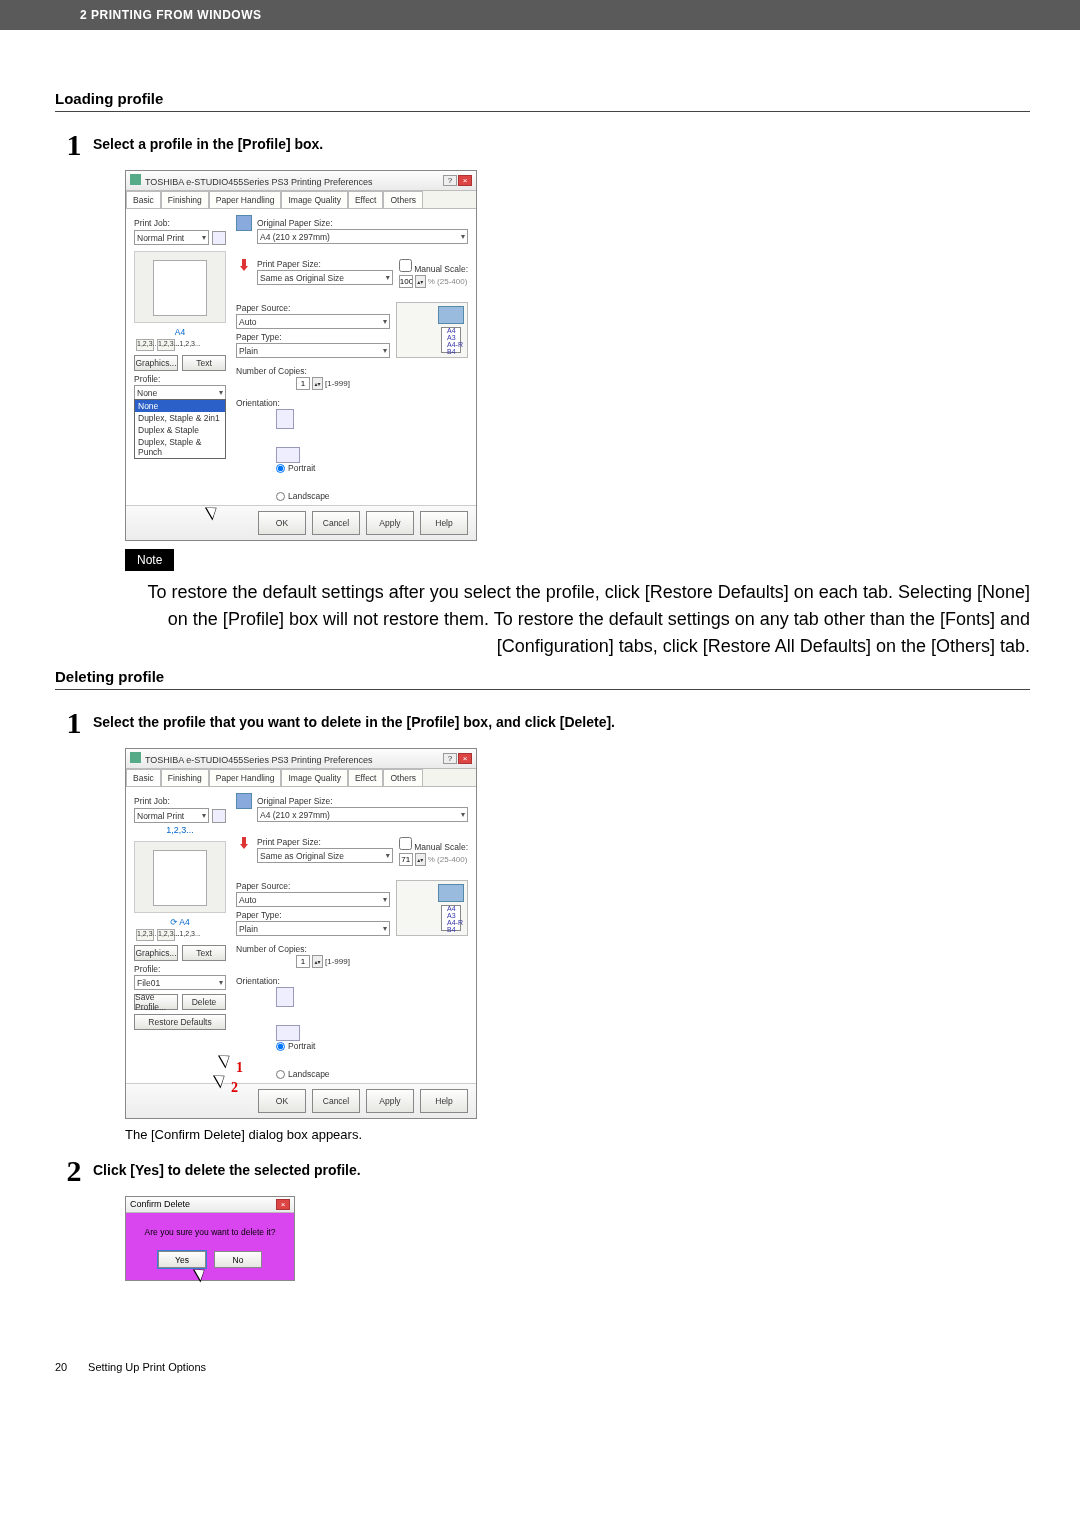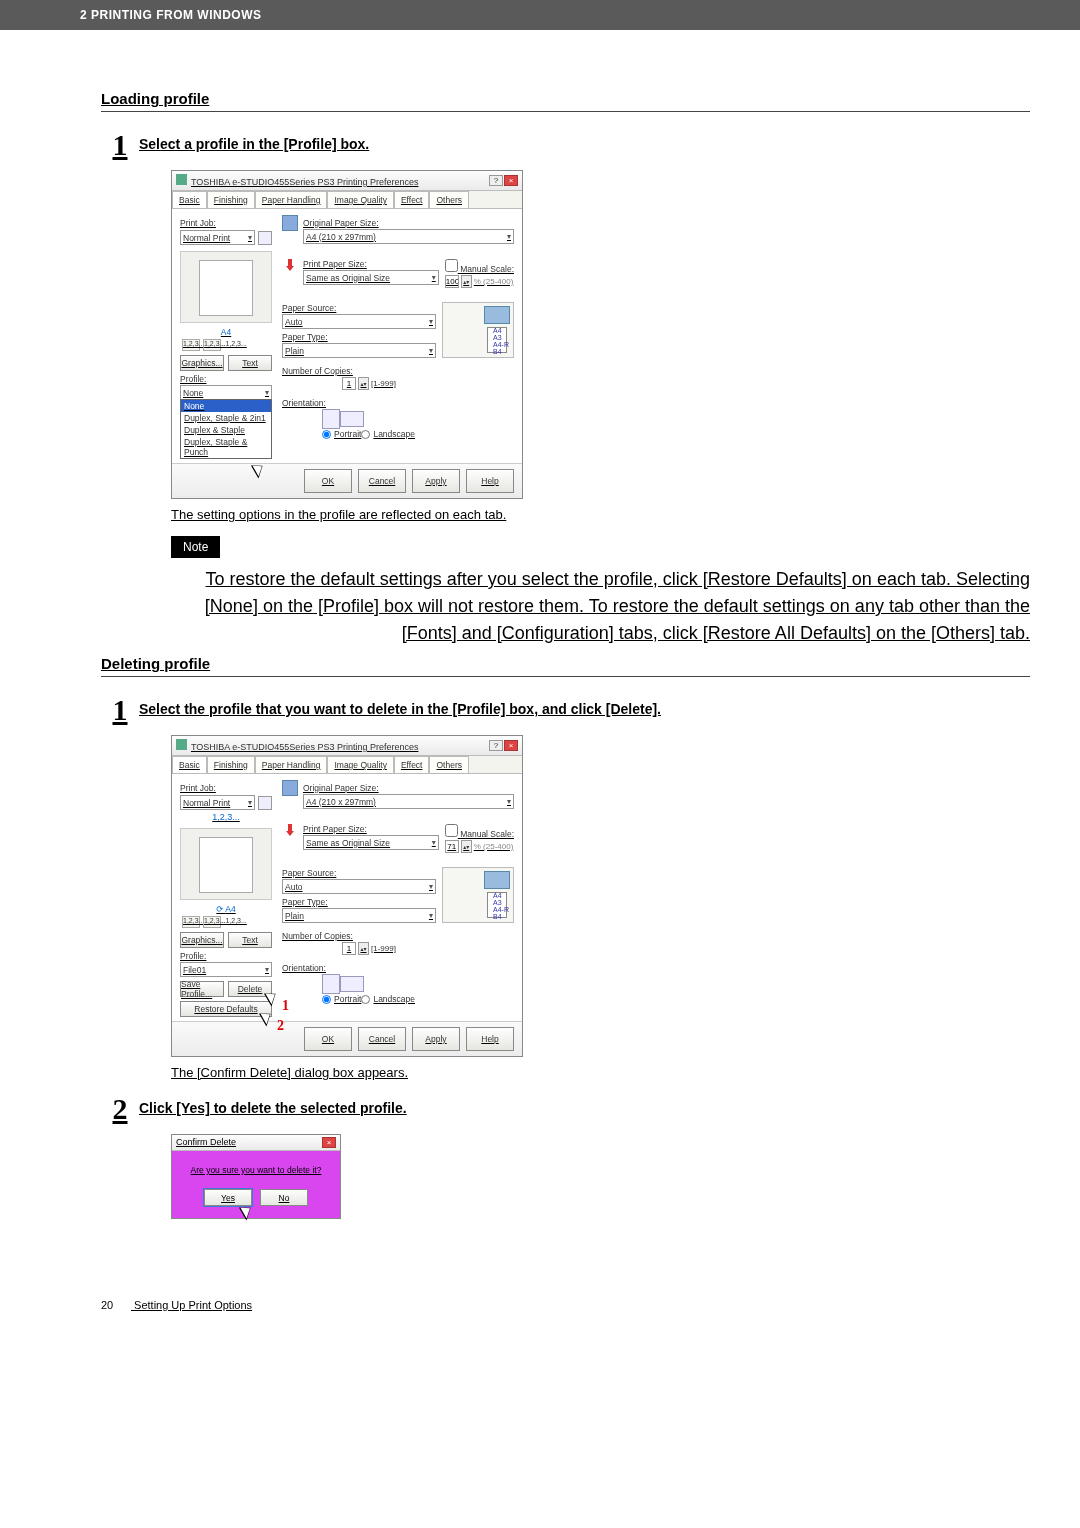--- a/index.html
+++ b/index.html
@@ -1,18 +1,18 @@
 <!DOCTYPE html>
 <html><head>
 <meta charset="utf-8">
 <style>
   * { box-sizing: border-box; margin: 0; padding: 0; }
   body { font-family: Arial, Helvetica, sans-serif; background: #fff; color: #000; width: 1080px; }
   .header-bar { background: #5a5a5a; color: #fff; font-size: 12px; font-weight: bold; padding: 8px 0 8px 80px; letter-spacing: 0.5px; }
-  .page { padding: 60px 50px 40px 101px; text-decoration: underline; }
+  .page { padding: 60px 50px 40px 55px; }
   .heading { font-size: 15px; font-weight: bold; margin-bottom: 4px; }
   .underline { border-bottom: 1px solid #444; margin-bottom: 18px; }
   .step-row { display:flex; align-items:flex-start; margin: 6px 0 10px 0; }
   .step-num { font-family: "Times New Roman", serif; font-size: 30px; font-weight: bold; width: 38px; text-align:center; line-height:1; }
   .step-text { font-size: 14px; font-weight: bold; padding-top: 6px; }
   .indent { margin-left: 70px; }
   .caption { font-size: 13px; margin: 8px 0 14px 0; }
   .note-badge { display:inline-block; background:#000; color:#fff; font-size:12px; padding:4px 12px; margin-bottom:8px; }
   .note-text { font-size: 18px; line-height: 1.5; margin-bottom: 8px; text-align: right; }
 
@@ -49,21 +49,21 @@
   .ic-down { position:relative; }
   .ic-down::before { content:""; position:absolute; left:4px; top:10px; border-left:4px solid transparent; border-right:4px solid transparent; border-top:5px solid #d33; }
   .ic-down::after { content:""; position:absolute; left:6px; top:3px; width:4px; height:7px; background:#d33; }
   .spin { display:flex; align-items:center; gap:2px; }
   .spin input { width:14px; height:13px; border:1px solid #999; font-size:8px; text-align:center; }
   .spin .ud { width:11px; height:13px; border:1px solid #999; background:#eee; font-size:6px; display:flex; flex-direction:column; justify-content:space-around; align-items:center; }
   .schematic { width:72px; height:56px; border:1px solid #bbb; background:#f6f6f2; position:relative; margin:2px 0; }
   .schematic .tr { position:absolute; right:3px; top:3px; width:26px; height:18px; background:#9bd; border:1px solid #58a; }
   .schematic .pg { position:absolute; right:6px; bottom:4px; width:20px; height:26px; background:#fff; border:1px solid #888; }
   .sizes-list { position:absolute; right:4px; bottom:2px; font-size:7px; line-height:1; color:#33a; }
-  .radio-row { display:flex; align-items:center; padding-left:40px; }
+  .radio-row { display:flex; align-items:flex-start; gap:18px; padding-left:40px;flex-direction:column; }
   .radio-row label { font-size:8.5px; display:flex; align-items:center; gap:3px; }
   .radio-row input { width:9px; height:9px; }
   .orient-icon { width:18px; height:20px; background:#eef; border:1px solid #99b; display:inline-block; }
   .below-body { border-top:1px solid #ccc; background:linear-gradient(#fafafa,#ececec); display:flex; justify-content:flex-end; gap:6px; padding:5px 8px; }
   .footer-btn { width:48px; height:24px; border:1px solid #888; background:linear-gradient(#fefefe,#e6e6e1); font-size:8.5px; display:flex; align-items:center; justify-content:center; }
   .cursor { position:absolute; width:14px; height:18px; }
   .cursor::before { content:""; position:absolute; left:0; top:0; border-left:10px solid #000; border-top:6px solid transparent; border-bottom:9px solid transparent; transform:rotate(-30deg); }
   .cursor::after { content:""; position:absolute; left:1px; top:1px; border-left:8px solid #fff; border-top:5px solid transparent; border-bottom:7px solid transparent; transform:rotate(-30deg); }
   .red-marker { position:absolute; font-family:"Times New Roman",serif; font-weight:bold; color:#d00; font-size:14px; }
 
@@ -211,21 +211,20 @@
       </div>
       <div class="below-body">
         <div class="footer-btn">OK</div>
         <div class="footer-btn">Cancel</div>
         <div class="footer-btn">Apply</div>
         <div class="footer-btn">Help</div>
       </div>
       <div class="cursor" style="left:82px; bottom:18px"></div>
     </div>
 
-    <div class="caption">The setting options in the profile are reflected on each tab.</div>
 
     <div class="note-badge">Note</div>
     <div class="note-text">To restore the default settings after you select the profile, click [Restore Defaults] on each tab. Selecting [None] on the [Profile] box will not restore them. To restore the default settings on any tab other than the [Fonts] and [Configuration] tabs, click [Restore All Defaults] on the [Others] tab.</div>
   </div>
 
   <div class="heading">Deleting profile</div>
   <div class="underline"></div>
 
   <div class="step-row">
     <div class="step-num">1</div>

